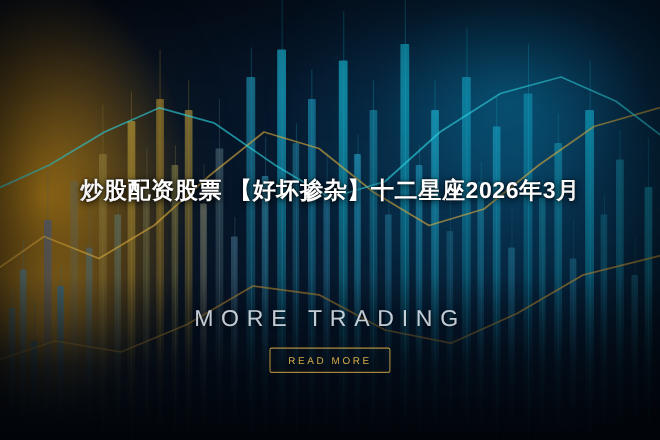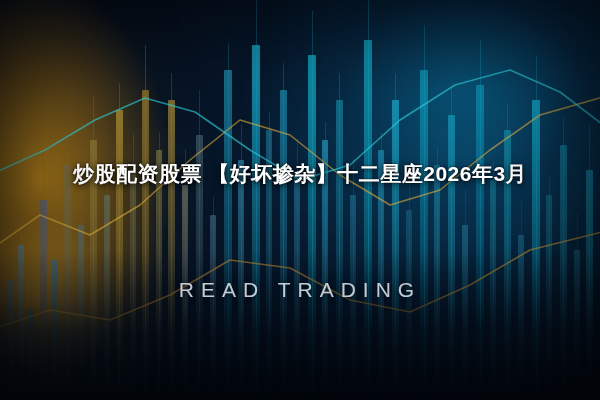--- a/index.html
+++ b/index.html
@@ -241,17 +241,18 @@
       <polyline points="-10,175 45,150 95,120 145,98 195,112 250,150 300,180 350,165 400,120 455,85 510,70 560,92 610,130" fill="none" stroke="#2fd4e0" stroke-width="1.6" stroke-linecap="round" stroke-linejoin="round" opacity="0.62"></polyline>
       <polyline points="-10,330 50,310 110,320 170,295 230,260 290,268 350,300 410,312 470,285 530,250 610,230" fill="none" stroke="#c08d2e" stroke-width="1.6" stroke-linecap="round" stroke-linejoin="round" opacity="0.62"></polyline>
     </svg>
 
   <div class="bg-dark-bottom"></div>
 
   <div class="headline">
     <span class="ln">炒股配资股票 【好坏掺杂】十二星座2026年3月</span>
   </div>
 
-  <div class="brand">READ TRADING</div>
-
+  <div class="brand">MORE TRADING</div>
+
+  <div class="cta">READ MORE</div>
 
   <div class="vignette"></div>
 </div>
 
 </body></html>

